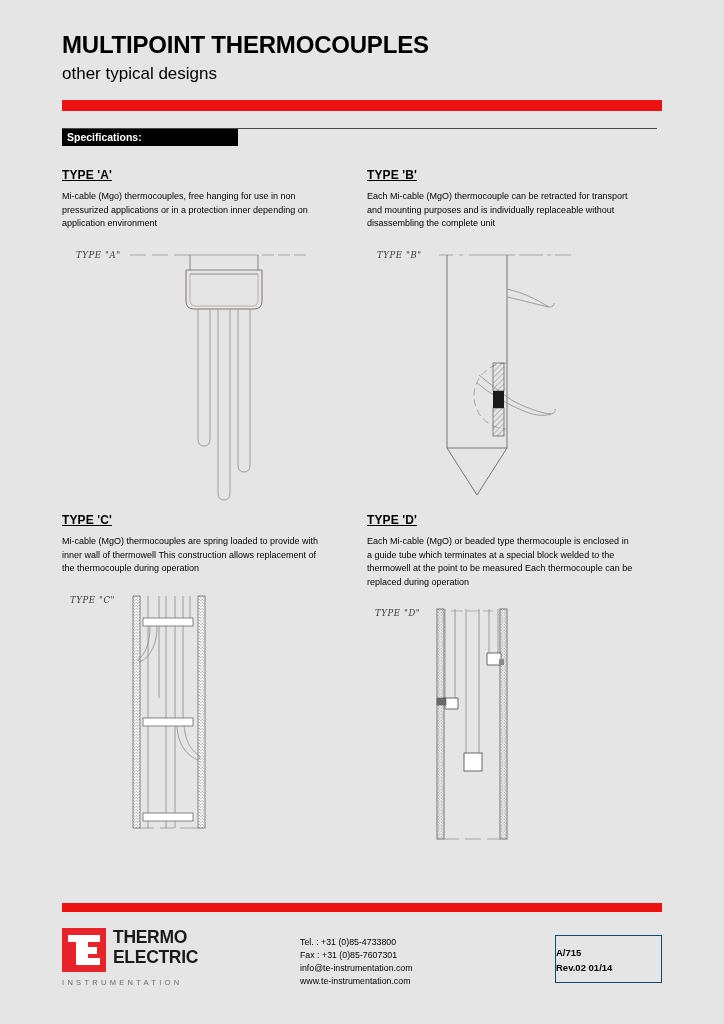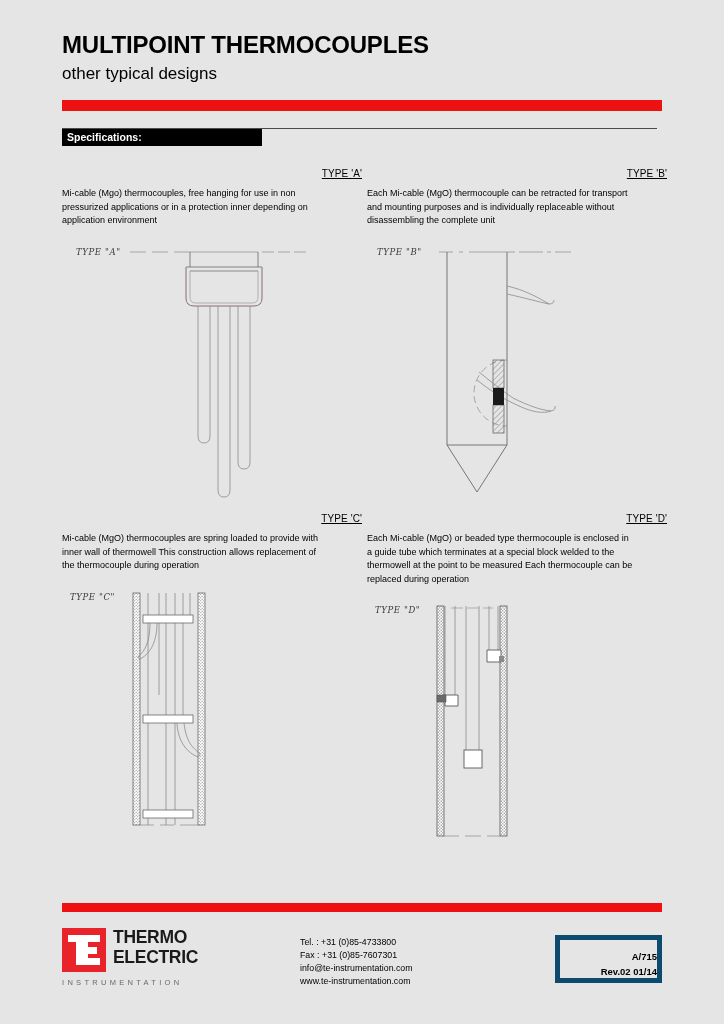--- a/index.html
+++ b/index.html
@@ -57,21 +57,21 @@
     left: 62px;
     top: 128px;
     width: 595px;
     height: 1px;
     background: #4a4a4a;
   }
   .spec-box {
     position: absolute;
     left: 62px;
     top: 129px;
-    width: 200px;
+    width: 176px;
     height: 17px;
     background: #000000;
     color: #ffffff;
     font-size: 10.5px;
     font-weight: bold;
     line-height: 17px;
     padding-left: 5px;
     box-sizing: border-box;
   }
 
@@ -85,26 +85,25 @@
   .cell {
     position: absolute;
     width: 300px;
   }
   .cell.col-l { left: 62px; }
   .cell.col-r { left: 367px; }
   .cell.row-1 { top: 0px; }
   .cell.row-2 { top: 345px; }
 
   .type-heading {
-    font-size: 10px;
-    font-weight: normal;
+    font-size: 12px;
+    font-weight: bold;
     text-decoration: underline;
     margin: 0 0 8px 0;
     letter-spacing: 0.1px;
-    text-align: right;
   }
   .type-desc {
     font-size: 9px;
     line-height: 13.5px;
     margin: 0;
     max-width: 268px;
   }
 
   
   .drawing {
@@ -221,22 +220,22 @@
     line-height: 13px;
   }
   .contact div { white-space: nowrap; }
 
   .docref {
     position: absolute;
     left: 555px;
     top: 15px;
     width: 107px;
     height: 48px;
-    border: 5px solid #0c4a6e;
-    text-align: right;
+    border: 1px solid #0c4a6e;
+    text-align: left;
     font-size: 9.5px;
     font-weight: bold;
     box-sizing: border-box;
   }
   .docref .r1 { margin-top: 11px; }
   .docref .r2 { margin-top: 4px; }
 </style>
 </head>
 <body>
 

